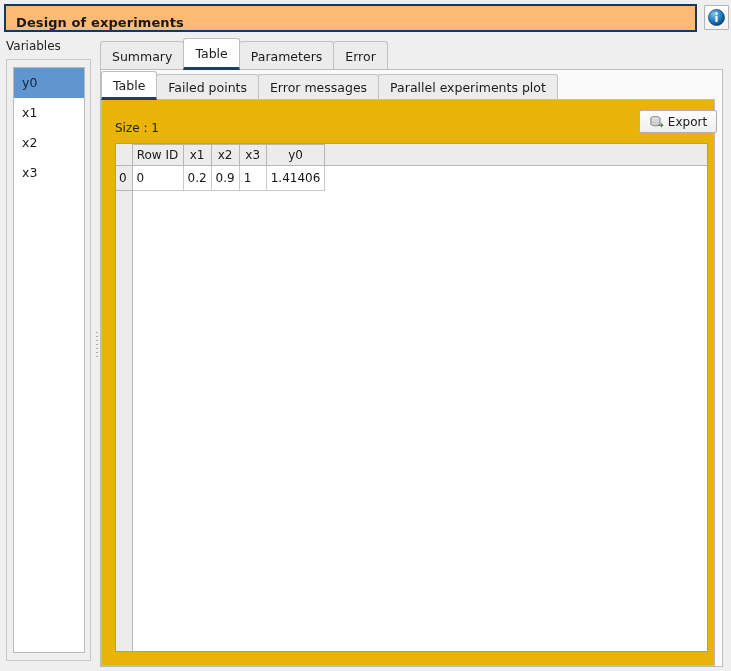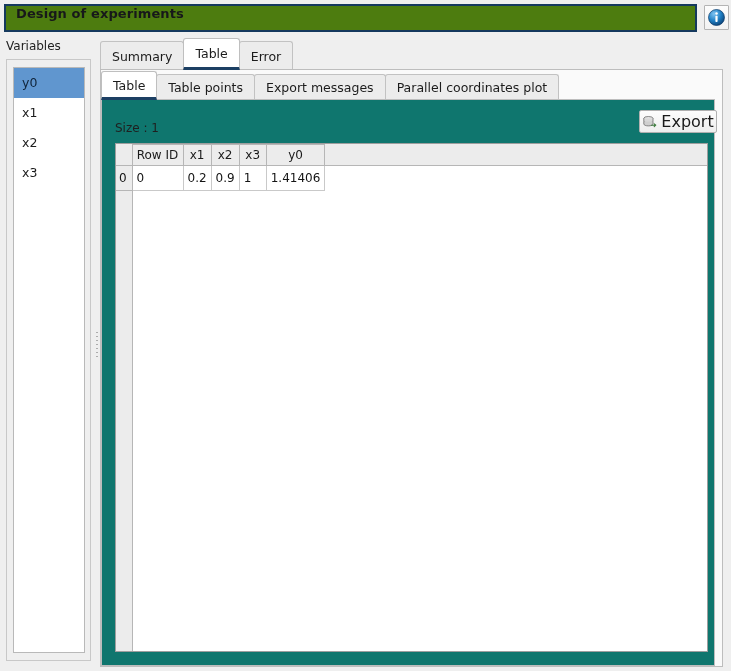--- a/index.html
+++ b/index.html
@@ -17,25 +17,25 @@
     position: relative;
   }
 
   
   #title-bar {
     position: absolute;
     left: 4px;
     top: 4px;
     width: 693px;
     height: 28px;
-    background: #4d7c0f;
+    background: #fdba74;
     border: 2px solid #15395e;
     box-sizing: border-box;
     display: flex;
-    align-items: flex-start;
+    align-items: flex-end;
   }
   #title-text {
     font-size: 13px;
     font-weight: bold;
     color: #17181a;
     padding-left: 10px;
     letter-spacing: 0.1px;
   }
   #info-button {
     position: absolute;
@@ -207,21 +207,21 @@
     z-index: 3;
   }
 
   
   #inner-content {
     position: absolute;
     left: 1px;
     top: 61px;
     width: 614px;
     height: 567px;
-    background: #0f766e;
+    background: #eab308;
     border: 1px solid #bdbdbd;
     box-sizing: border-box;
   }
 
   #size-label {
     position: absolute;
     left: 13px;
     top: 21px;
     font-size: 12px;
     color: #1f1f1f;
@@ -234,21 +234,21 @@
     width: 78px;
     height: 23px;
     background: linear-gradient(#fdfdfd, #eeeeee);
     border: 1px solid #b0b0b0;
     border-radius: 2px;
     box-sizing: border-box;
     display: flex;
     align-items: center;
     justify-content: center;
     gap: 4px;
-    font-size: 16px;
+    font-size: 12px;
     color: #1a1a1a;
   }
 
   
   #table-area {
     position: absolute;
     left: 13px;
     top: 43px;
     width: 593px;
     height: 509px;
@@ -369,38 +369,41 @@
 <div id="main-panel">
 
   <div id="outer-tabbar">
     <div class="otab">
       <span>Summary</span>
     </div>
     <div class="otab active">
       <span>Table</span>
     </div>
     <div class="otab">
+      <span>Parameters</span>
+    </div>
+    <div class="otab">
       <span>Error</span>
     </div>
   </div>
 
   <div id="outer-content"></div>
 
   <div id="inner-tabbar">
     <div class="itab active">
       <span>Table</span>
     </div>
     <div class="itab">
-      <span>Table points</span>
+      <span>Failed points</span>
     </div>
     <div class="itab">
-      <span>Export messages</span>
+      <span>Error messages</span>
     </div>
     <div class="itab">
-      <span>Parallel coordinates plot</span>
+      <span>Parallel experiments plot</span>
     </div>
   </div>
 
   <div id="inner-content">
 
     <div id="size-label">Size : 1</div>
 
     <div id="export-button">
       <svg width="15" height="14" viewBox="0 0 15 14">
         <ellipse cx="6.4" cy="3.4" rx="4.6" ry="1.9" fill="#e3e3e3" stroke="#6d6d6d" stroke-width="0.8"></ellipse>

